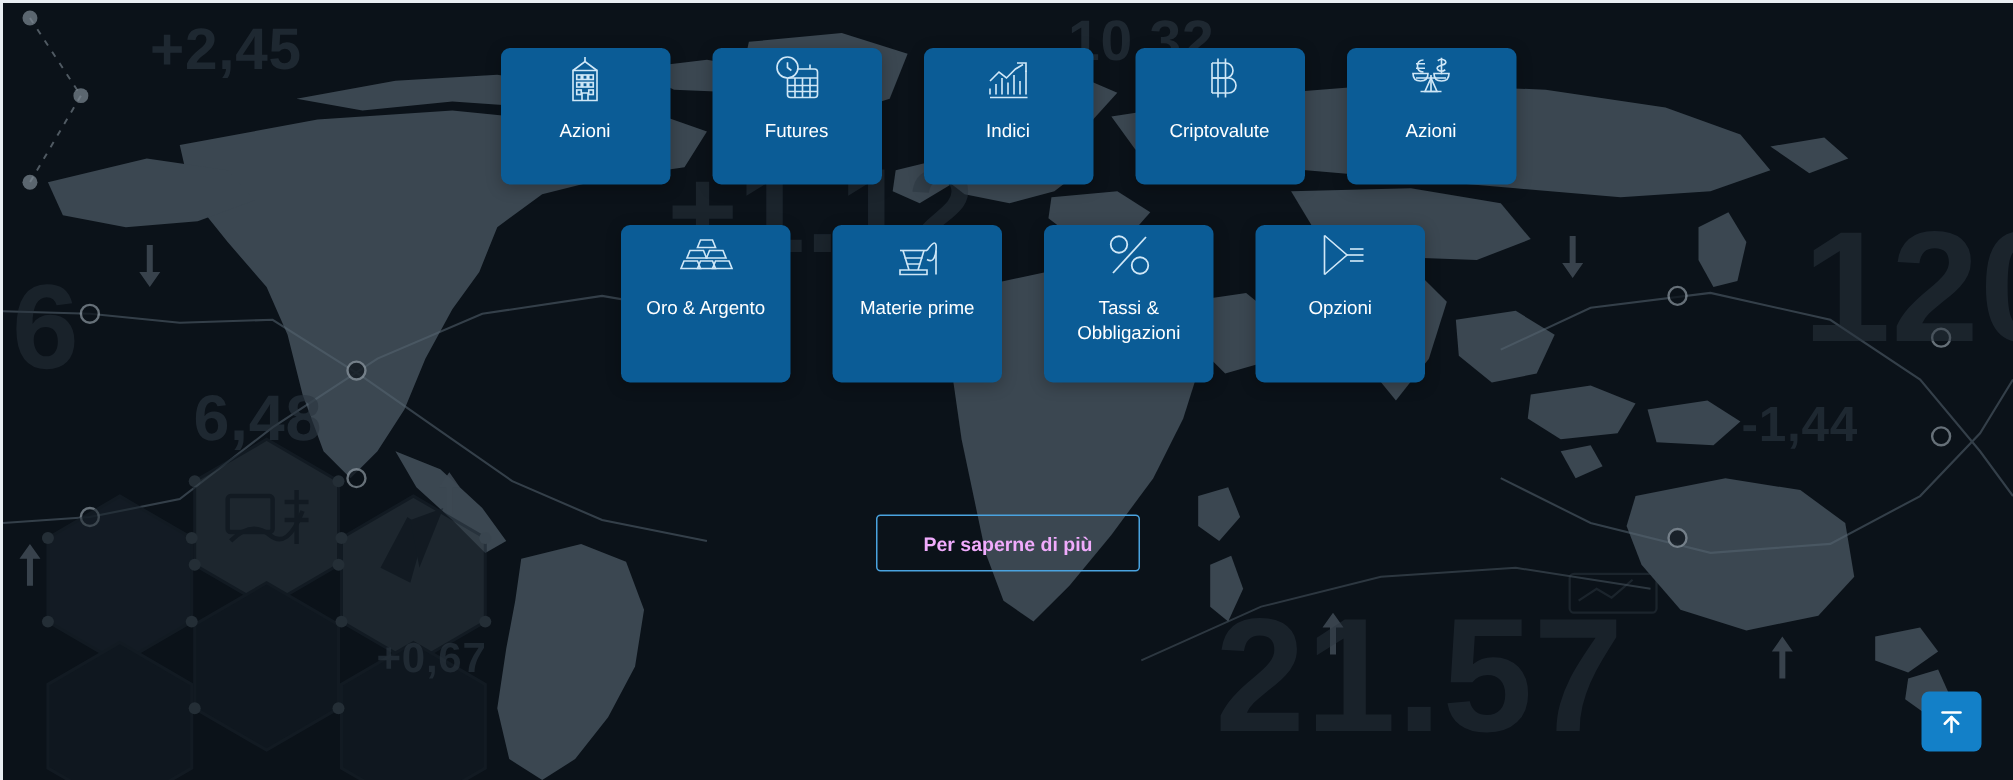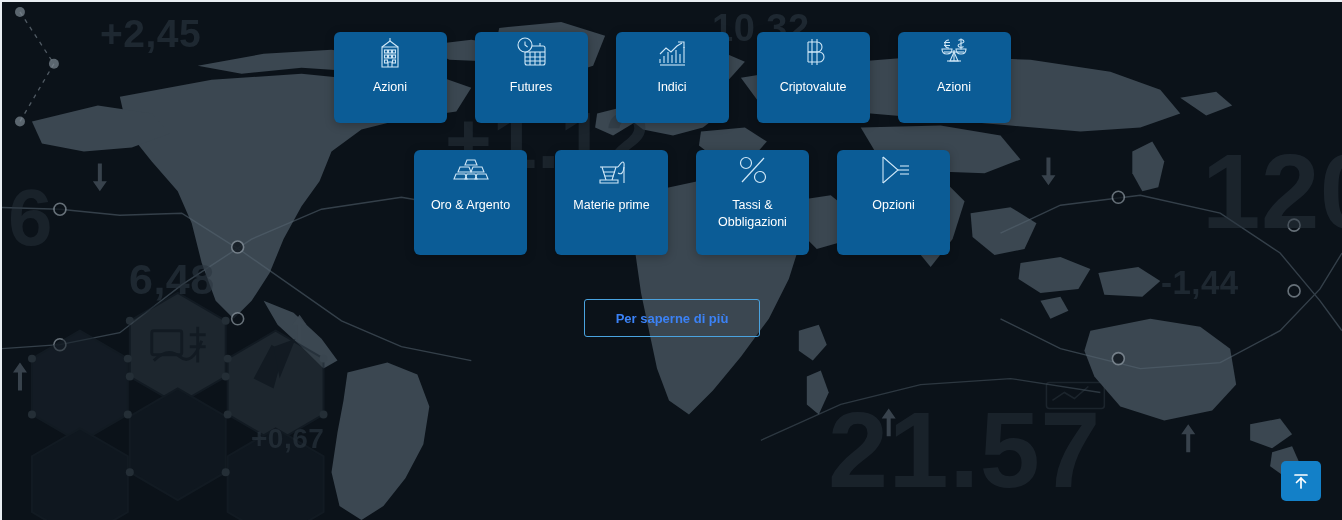--- a/index.html
+++ b/index.html
@@ -112,25 +112,26 @@
 
   .cta-button {
     display: inline-flex;
     align-items: center;
     justify-content: center;
     width: 176px;
     height: 38px;
     border: 1px solid #4aa3df;
     border-radius: 3px;
     background: transparent;
-    color: #3b82f6;
+    color: #f0abfc;
     font-family: "Liberation Sans", sans-serif;
     font-size: 13px;
     font-weight: 700;
     cursor: pointer;
+    margin-top: 44px;
   }
 
   
   .scroll-top {
     position: absolute;
     right: 21px;
     bottom: 19px;
     width: 40px;
     height: 40px;
     background: #1380c8;
@@ -290,21 +291,21 @@
 
   <div class="bg-layer bg-numbers">
     <span class="bgnum" style="left:98px; top:10px; font-size:39px;">+2,45</span>
     <span class="bgnum" style="left:710px; top:5px; font-size:38px;">10.32</span>
     <span class="bgnum" style="left:443px; top:93px; font-size:80px; opacity:.5;">+1.12</span>
     <span class="bgnum" style="left:1200px; top:130px; font-size:105px; opacity:.5;">120.</span>
     <span class="bgnum" style="left:6px; top:170px; font-size:80px; opacity:.45;">6</span>
     <span class="bgnum" style="left:127px; top:253px; font-size:43px;">6,48</span>
     <span class="bgnum" style="left:1159px; top:262px; font-size:33px;">-1,44</span>
     <span class="bgnum" style="left:249px; top:421px; font-size:28px;">+0,67</span>
-    <span class="bgnum" style="left:808px; top:385px; font-size:108px; opacity:.45;margin-left:18px;">21.57</span>
+    <span class="bgnum" style="left:808px; top:385px; font-size:108px; opacity:.45;">21.57</span>
   </div>
 
   <div class="content">
 
 
     <div class="rows">
 
       <div class="card-row row-1">
 
         <div class="card">

